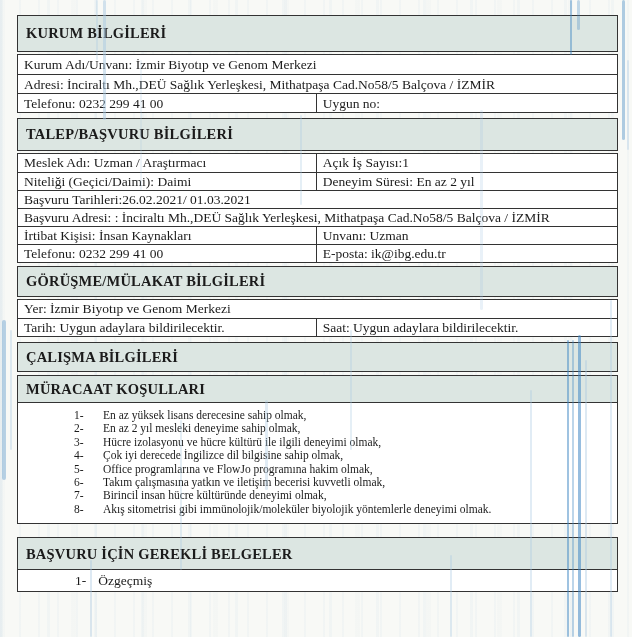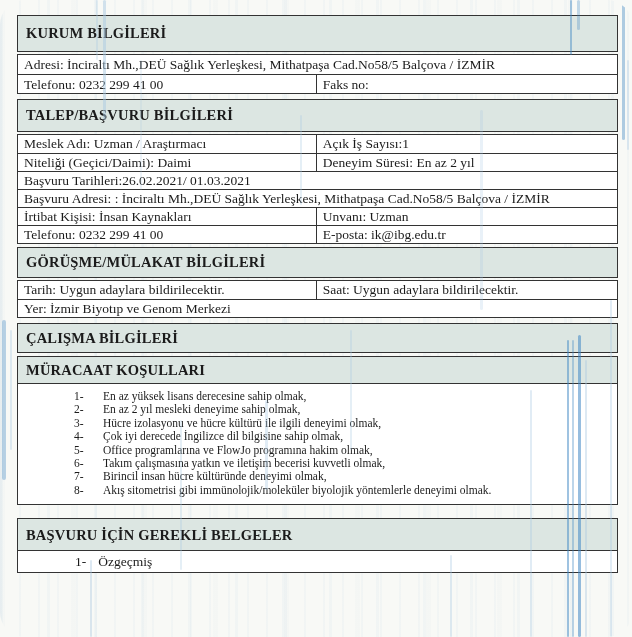--- a/index.html
+++ b/index.html
@@ -18,21 +18,20 @@
     background:var(--paper);
     overflow:hidden;
   }
   .page{
     position:relative;width:632px;height:637px;overflow:hidden;
     background:
       repeating-linear-gradient(90deg, rgba(120,165,205,0.05) 0 2px, transparent 2px 19px),
       repeating-linear-gradient(90deg, rgba(130,175,210,0.06) 0 3px, transparent 3px 47px),
       repeating-linear-gradient(90deg, rgba(150,180,200,0.04) 0 5px, transparent 5px 71px),
       var(--paper);
-    border-radius: 25px;
   }
   .doc{position:absolute;left:17px;top:15px;width:601px;}
   .sec-header{
     background:var(--section-header-bg);
     border:1.5px solid var(--table-border);
     font-weight:700;font-size:14.5px;letter-spacing:.2px;
     padding-left:8px;display:flex;align-items:center;
   }
   .h37{height:37px;} .h34{height:34px;text-align:center;} .h33{height:33px;}
   .h31{height:31px;} .h30{height:30px;} .h29{height:29px;}
@@ -59,24 +58,25 @@
 </head>
 <body>
 
 <div class="page">
   <div class="doc">
 
     <div class="sec-header h37">
       <span>KURUM BİLGİLERİ</span>
     </div>
     <div class="block rows19 mt2">
+      <div class="row full">Kurum Adı/Unvanı: İzmir Biyotıp ve Genom Merkezi</div>
       <div class="row full">Adresi: İnciraltı Mh.,DEÜ Sağlık Yerleşkesi, Mithatpaşa Cad.No58/5 Balçova / İZMİR</div>
       <div class="row">
         <div class="cell left">Telefonu: 0232 299 41 00</div>
-        <div class="cell right">Faks no:</div>
+        <div class="cell right">Uygun no:</div>
       </div>
     </div>
 
     <div class="sec-header h33 mt5">
       <span>TALEP/BAŞVURU BİLGİLERİ</span>
     </div>
     <div class="block rows18 mt2">
       <div class="row">
         <div class="cell left">Meslek Adı: Uzman / Araştırmacı</div>
         <div class="cell right">Açık İş Sayısı:1</div>
@@ -94,25 +94,25 @@
       <div class="row">
         <div class="cell left">Telefonu: 0232 299 41 00</div>
         <div class="cell right">E-posta: ik@ibg.edu.tr</div>
       </div>
     </div>
 
     <div class="sec-header h31 mt3">
       <span>GÖRÜŞME/MÜLAKAT BİLGİLERİ</span>
     </div>
     <div class="block rows18 mt2">
+      <div class="row full">Yer: İzmir Biyotıp ve Genom Merkezi</div>
       <div class="row">
         <div class="cell left">Tarih: Uygun adaylara bildirilecektir.</div>
         <div class="cell right">Saat: Uygun adaylara bildirilecektir.</div>
       </div>
-      <div class="row full">Yer: İzmir Biyotıp ve Genom Merkezi</div>
     </div>
 
     <div class="sec-header h30 mt5">
       <span>ÇALIŞMA BİLGİLERİ</span>
     </div>
 
     <div class="sec-header h29 mt3">
       <span>MÜRACAAT KOŞULLARI</span>
     </div>
     <div class="listbox mtn2">

